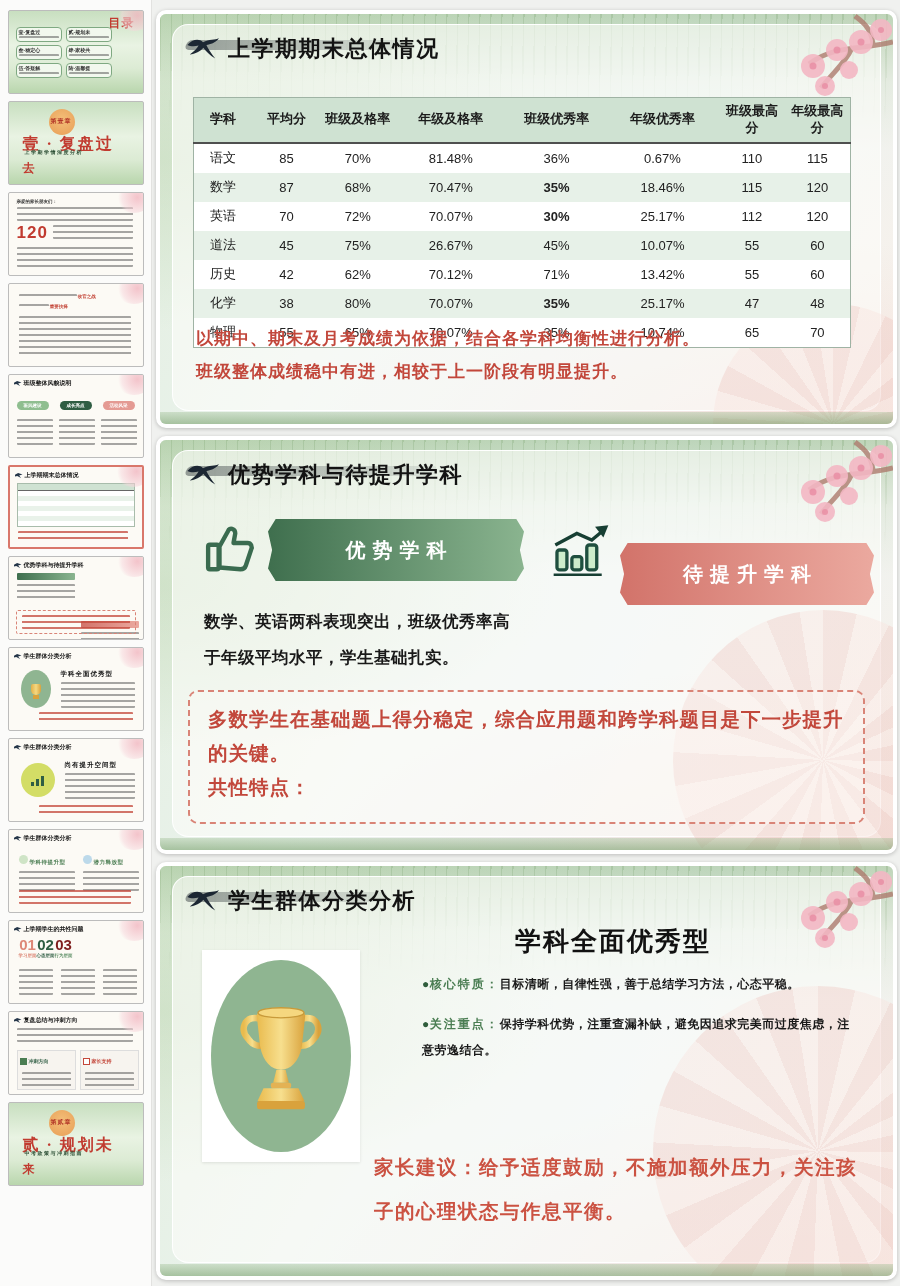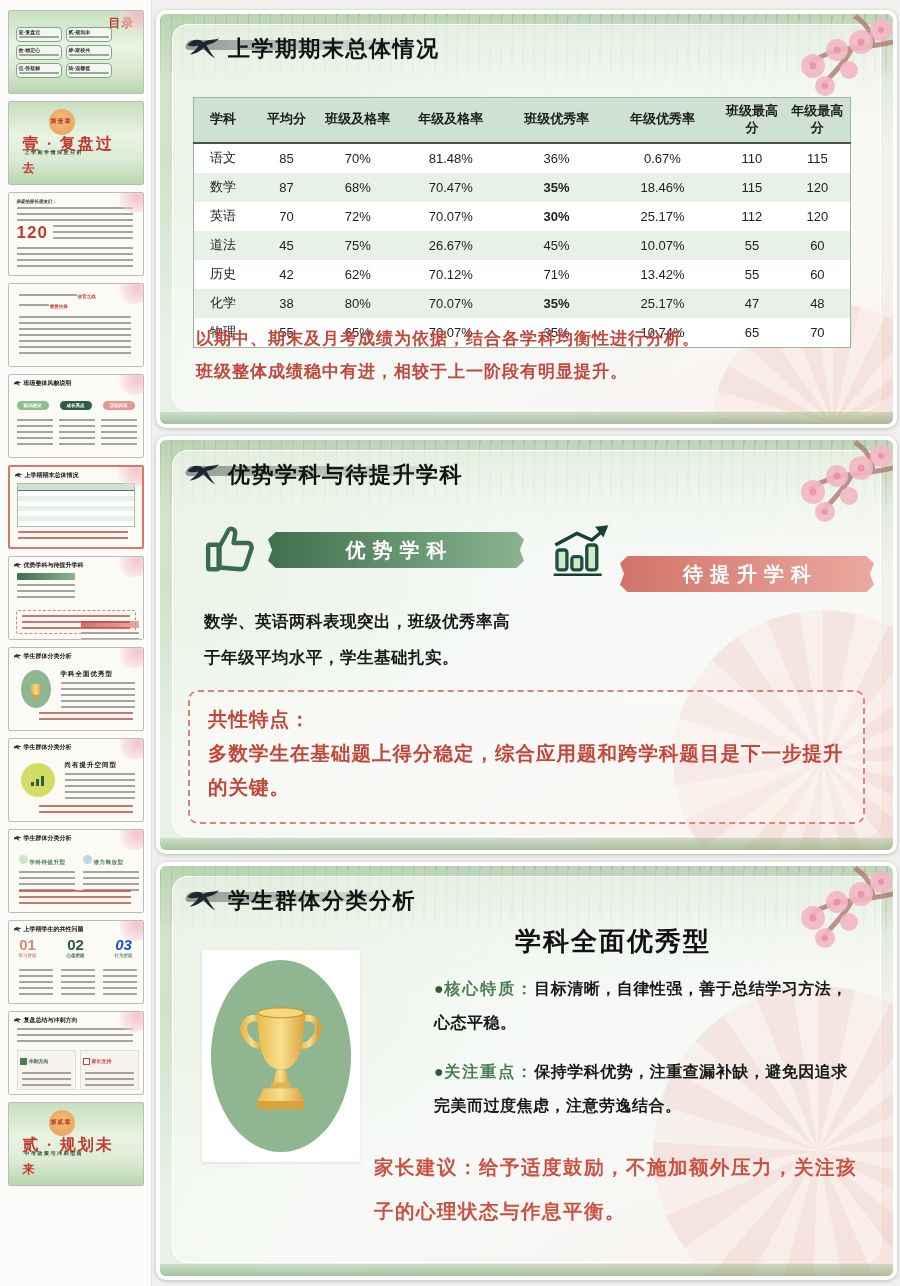--- a/index.html
+++ b/index.html
@@ -80,21 +80,21 @@
     background:#d3dd66;display:flex;align-items:center;justify-content:center;}
   .t10-chart{width:16px;height:12px;background:
     linear-gradient(#2e5e44,#2e5e44) 1px 8px/3px 4px no-repeat,
     linear-gradient(#2e5e44,#2e5e44) 6px 5px/3px 7px no-repeat,
     linear-gradient(#2e5e44,#2e5e44) 11px 2px/3px 10px no-repeat;}
   
   .t11-col{position:absolute;top:20px;width:56px;}
   .t11-h{font-size:5.5px;font-weight:900;letter-spacing:.5px;}
   .t11-ico{width:9px;height:9px;border-radius:50%;display:inline-block;vertical-align:middle;margin-right:2px;}
   
-  .t12-row{position:absolute;top:16px;left:10px;right:10px;display:flex;justify-content:space-between;text-align:center;}
+  .t12-row{position:absolute;top:16px;left:10px;right:10px;display:flex;text-align:center;}
   .t12-num{font-size:15px;font-weight:900;line-height:1;}
   .t12-lab{font-size:4.5px;font-weight:bold;margin-top:1px;}
   
   .t13-box{position:absolute;top:38px;width:57px;height:38px;background:#f7f4ef;border:1px solid #ddd;}
   .t13-chip{display:inline-block;width:7px;height:7px;margin:2px 2px 0 2px;vertical-align:middle;}
   .t13-lab{font-size:5px;font-weight:bold;vertical-align:middle;}
 
   
   #main{flex:1;background:#f0f1ef;padding:10px 3px 4px 4px;display:flex;flex-direction:column;gap:8px;box-sizing:border-box;}
   .slide{position:relative;height:418px;flex:none;border:4px solid #fff;border-radius:10px;
@@ -129,37 +129,37 @@
   .score-table td{text-align:center;font-size:13px;color:#222;padding:5.5px 1px;}
   .score-table tbody tr:nth-child(even) td{background:#e7f1e8;}
   .score-table td.subj{font-weight:normal;}
   .score-table td.bold{font-weight:bold;}
   .note{position:absolute;left:36px;right:60px;top:308px;z-index:2;margin:0;
     color:var(--note-red,#c2473b);font-weight:800;font-size:17px;line-height:1.95;letter-spacing:1px;}
 
   
   .s2col{position:absolute;top:72px;width:322px;z-index:2;}
   .s2col .row{display:flex;align-items:center;height:76px;gap:10px;}
-  .banner{flex:1;height:36px;display:flex;align-items:center;justify-content:center;color:#fff;
+  .banner{flex:1;height:62px;display:flex;align-items:center;justify-content:center;color:#fff;
     font-weight:900;font-size:20px;letter-spacing:7px;text-indent:7px;
     clip-path:polygon(3% 0,97% 0,100% 20%,98.4% 50%,100% 80%,97% 100%,3% 100%,0 80%,1.6% 50%,0 20%);}
   .s2text{margin:16px 2px 0;font-size:16.5px;font-weight:700;color:#191919;line-height:2.18;letter-spacing:.5px;}
   .common-box{position:absolute;left:28px;right:28px;top:250px;height:134px;z-index:2;box-sizing:border-box;
     border:2px dashed #d98477;border-radius:10px;background:rgba(255,252,250,.3);padding:10px 18px;
     color:var(--note-red,#c2473b);font-weight:800;font-size:19.5px;line-height:1.75;letter-spacing:1px;}
 
   
   .photo{position:absolute;left:42px;top:84px;width:158px;height:212px;background:#fff;z-index:2;
     display:flex;align-items:center;justify-content:center;box-shadow:0 1px 3px rgba(0,0,0,.1);}
   .oval{width:140px;height:192px;border-radius:50%;background:#8fb591;
     display:flex;align-items:center;justify-content:center;}
   .s3head{position:absolute;left:268px;width:370px;top:58px;z-index:2;text-align:center;
     font-size:26px;font-weight:900;color:#111;letter-spacing:2px;}
   .s3bullets{position:absolute;left:262px;right:32px;top:106px;z-index:2;}
-  .s3bullets p{margin:0 12px 14px;font-size:16px;font-weight:700;color:#191919;line-height:2.15;letter-spacing:.5px;}
+  .s3bullets p{margin:0 0 14px;font-size:12px;font-weight:700;color:#191919;line-height:2.15;letter-spacing:.5px;}
   .s3bullets .dot{color:#2f5d3c;}
   .s3bullets .lbl{color:#4a7d52;letter-spacing:2px;}
   .advice{position:absolute;left:214px;right:26px;top:280px;z-index:2;margin:0;
     color:#cb5242;font-weight:800;font-size:19.5px;line-height:2.25;letter-spacing:1.5px;}
 </style>
 </head>
 <body>
 
 <div id="app">
 
@@ -295,21 +295,21 @@
       <div class="t12-row">
         <div>
             <div class="t12-num" style="color:#dd8877;">01</div>
             <div class="t12-lab" style="color:#dd8877;">学习层面</div>
           </div>
         <div>
             <div class="t12-num" style="color:#2f5d43;">02</div>
             <div class="t12-lab" style="color:#2f5d43;">心态层面</div>
           </div>
         <div>
-            <div class="t12-num" style="color:#1d4ed8;font-style:italic;">03</div>
+            <div class="t12-num" style="color:#7f1d1d;">03</div>
             <div class="t12-lab" style="color:#5d8f66;">行为层面</div>
           </div>
       </div>
       <div class="lines" style="position:absolute;top:48px;left:10px;width:34px;height:26px;"></div>
       <div class="lines" style="position:absolute;top:48px;left:52px;width:34px;height:26px;"></div>
       <div class="lines" style="position:absolute;top:48px;left:94px;width:34px;height:26px;"></div>
     </div>
 
     <div class="thumb m-paper m-pink">
       <div class="minihead">
@@ -526,22 +526,22 @@
             </g>
             <path d="M4 26 L30 12 L48 20 L60 10" stroke="#173f33" stroke-width="4" fill="none"></path>
             <path d="M52 4 L68 2 L62 17 Z" fill="#173f33"></path>
             <line x1="2" y1="62" x2="60" y2="62" stroke="#173f33" stroke-width="3"></line>
           </svg>
           <div class="banner bg-grad-pink">待提升学科</div>
         </div>
       </div>
 
       <div class="common-box">
+        <div>多数学生在基础题上得分稳定，综合应用题和跨学科题目是下一步提升的关键。</div>
         <div>共性特点：</div>
-        <div>多数学生在基础题上得分稳定，综合应用题和跨学科题目是下一步提升的关键。</div>
       </div>
       <div class="bottomband"></div>
     </section>
 
     <section class="slide">
       <div class="wash"></div>
       <div class="strands"></div>
       <div class="panel"></div>
       <svg class="blossom" width="180" height="110" viewBox="0 0 180 110">
         <path d="M180 28 C150 36 122 30 96 50 M140 32 C132 50 120 58 108 74 M160 30 C158 14 150 8 142 2" stroke="#ad7a6d" stroke-width="5" fill="none" opacity=".8"></path>

